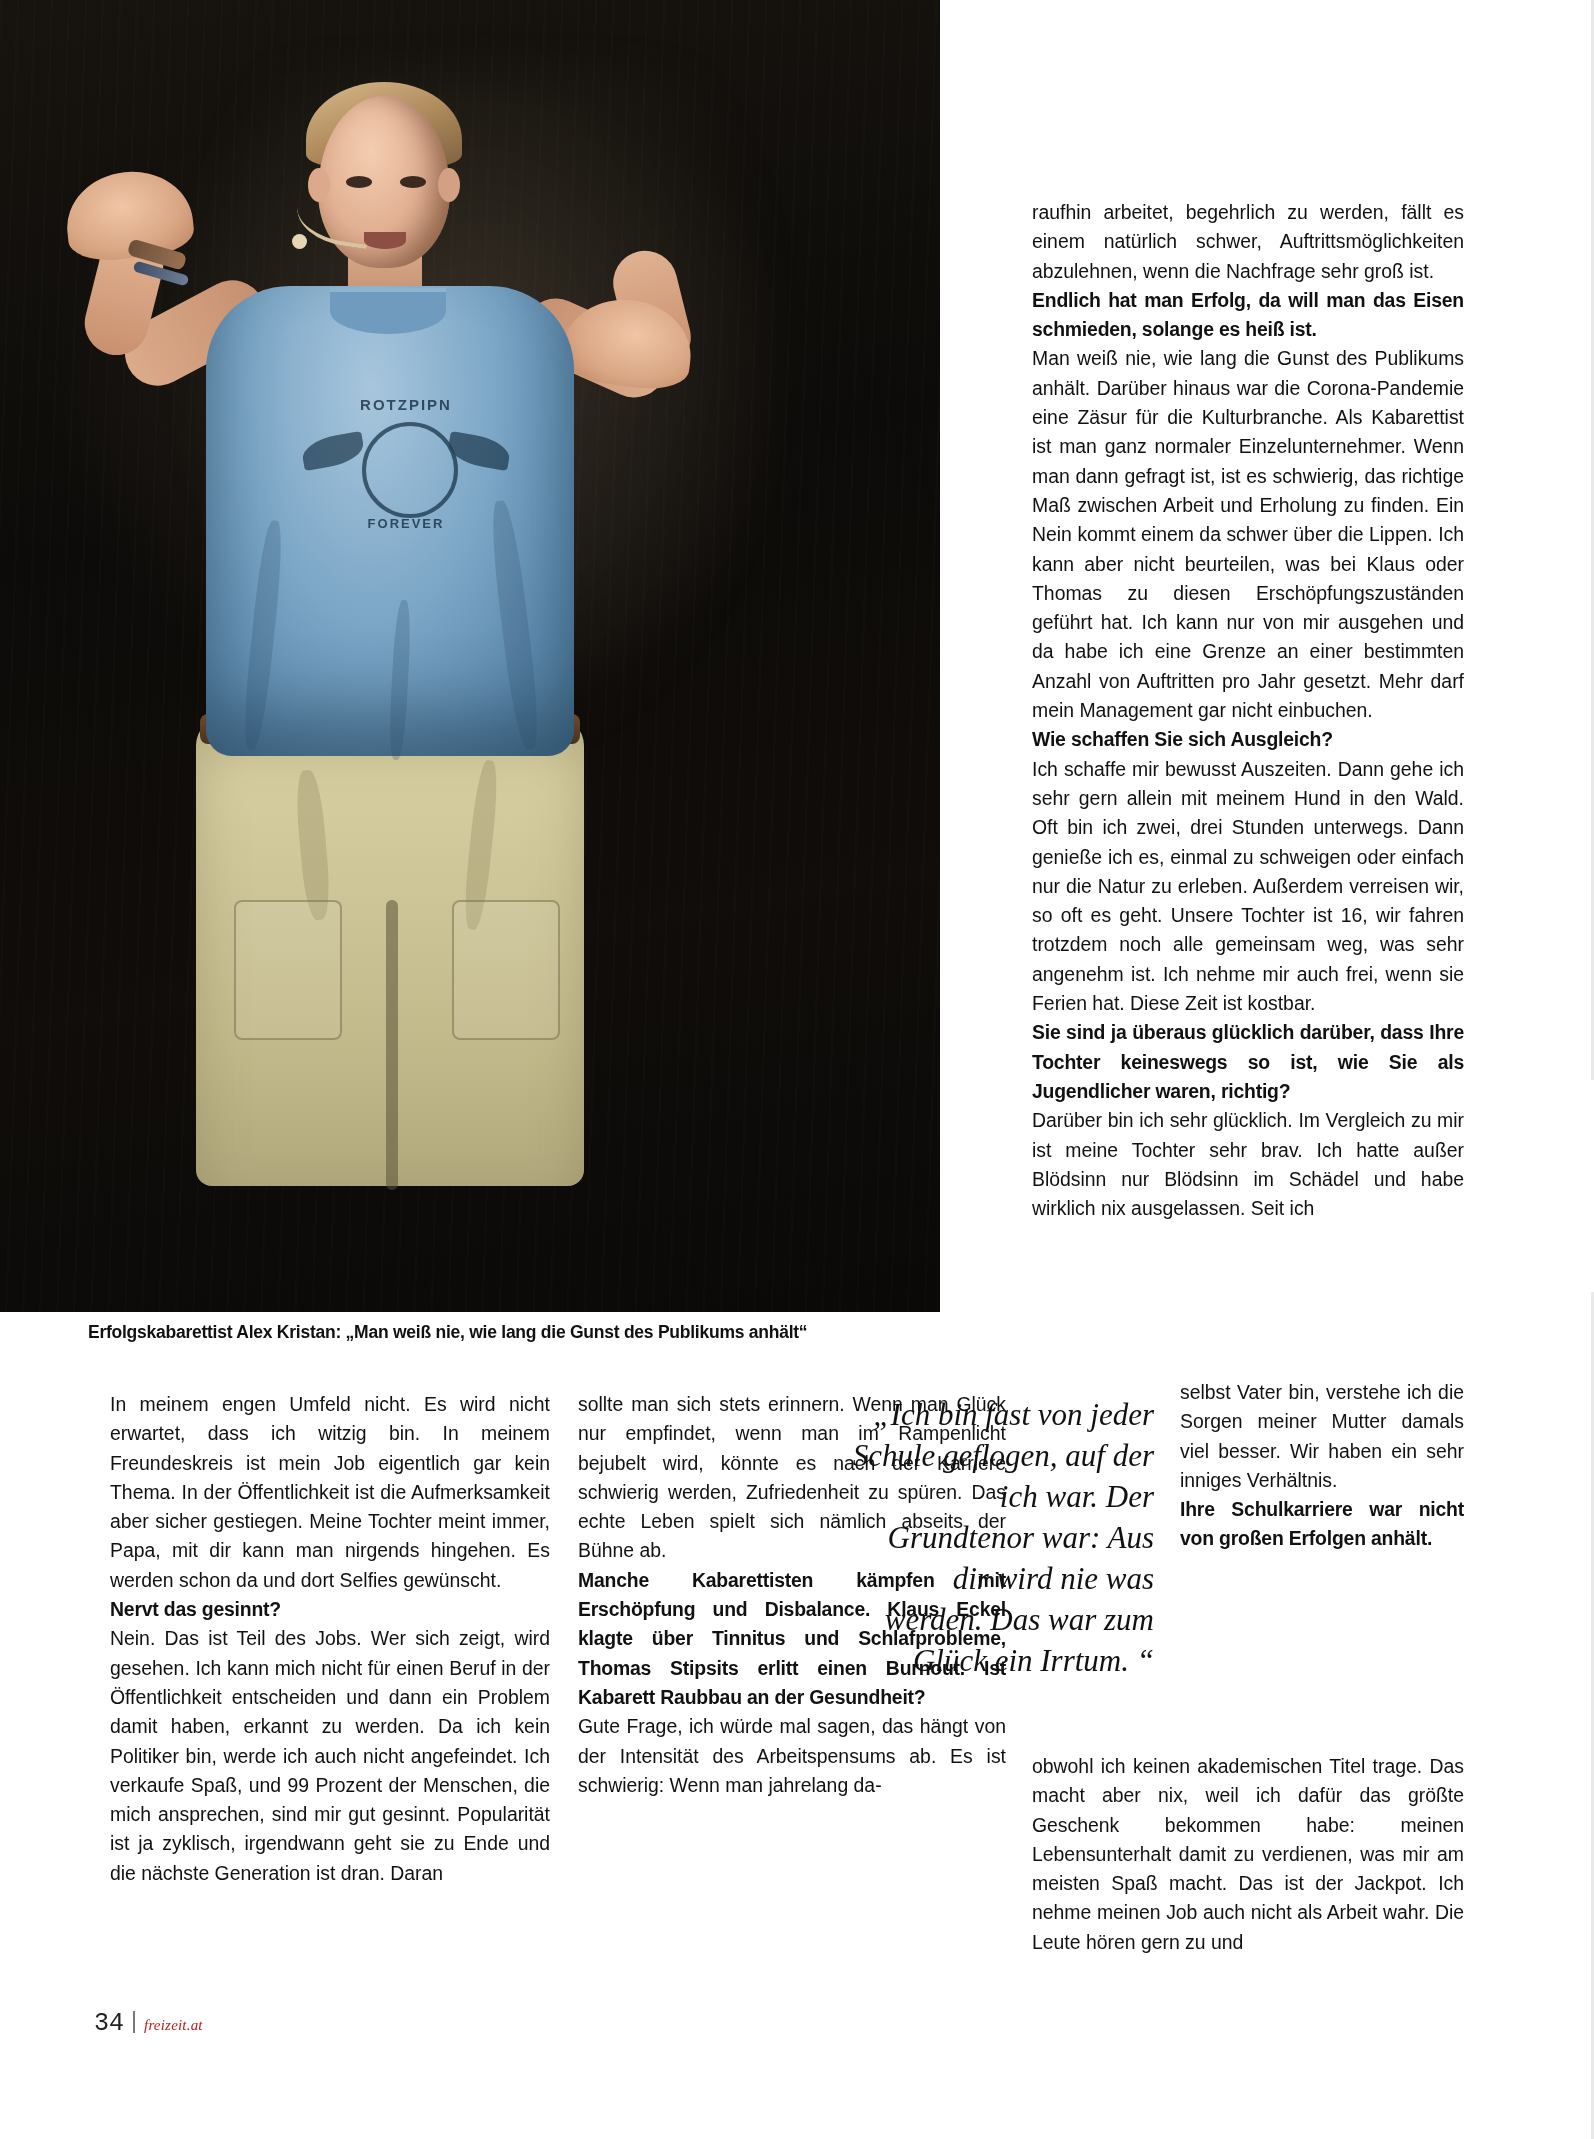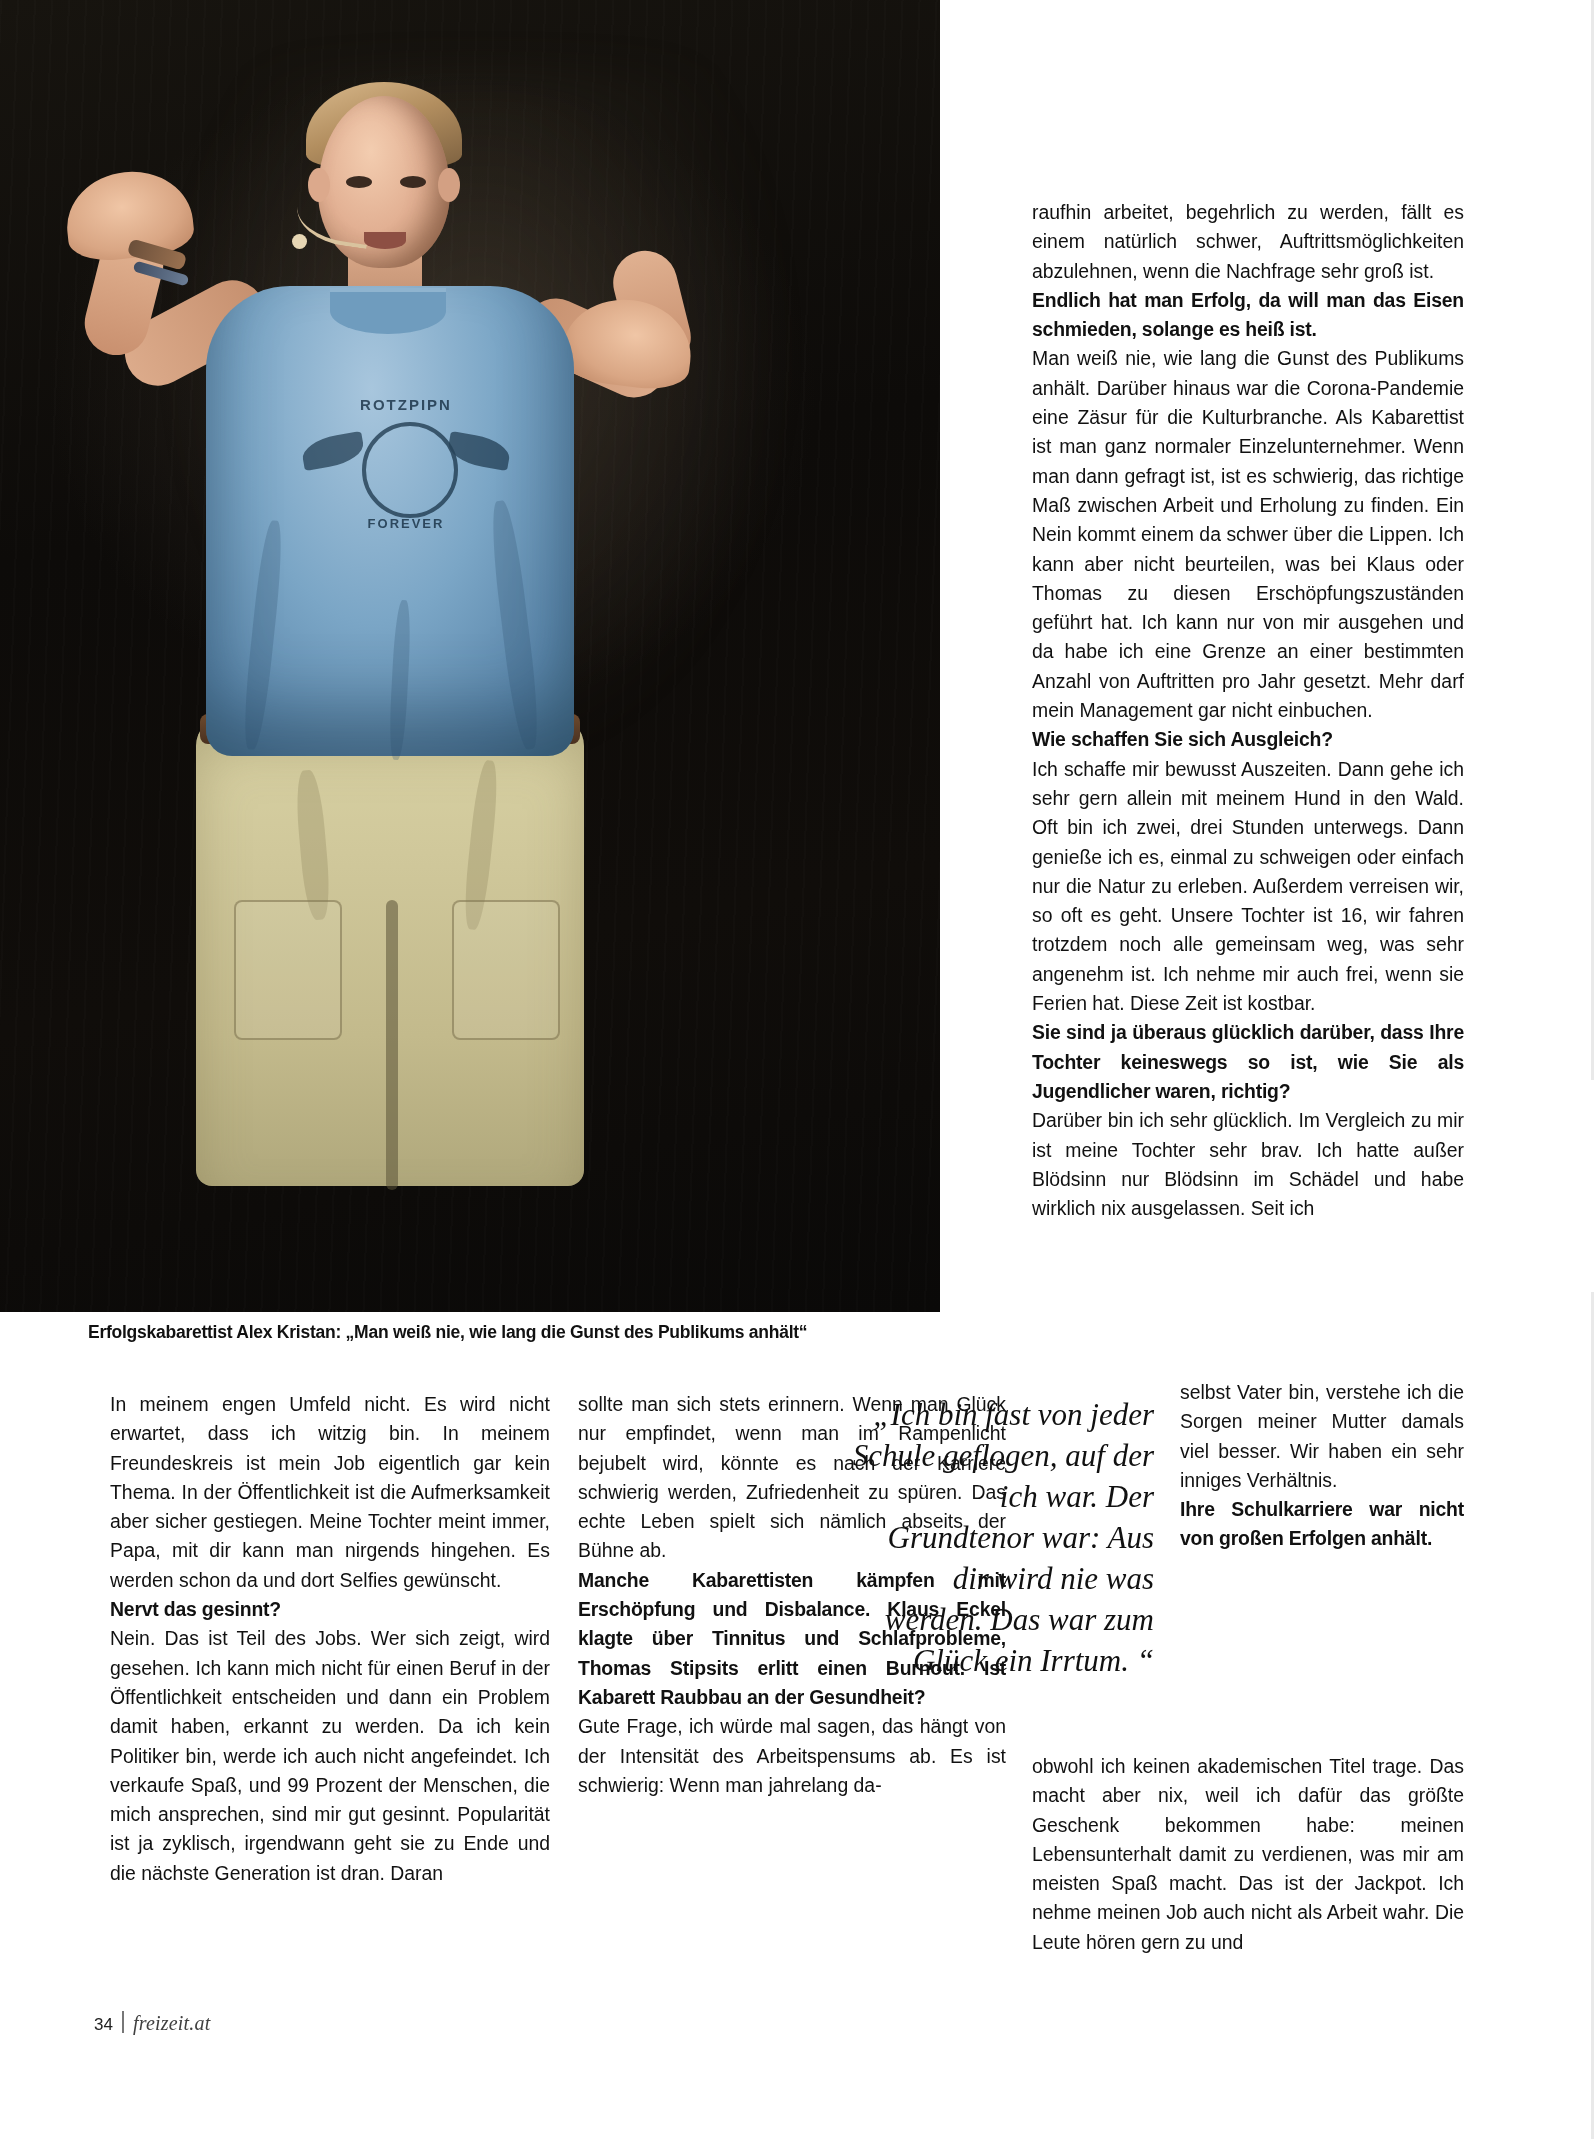--- a/index.html
+++ b/index.html
@@ -343,38 +343,38 @@
   
   .footer {
     position: absolute;
     left: 94px;
     top: 2008px;
     display: flex;
     align-items: baseline;
     gap: 9px;
   }
   .folio {
-    font-family: Liberation Sans, sans-serif;
-    font-size: 17px;
+    font-family: Liberation Mono, monospace;
+    font-size: 25px;
     font-weight: 400;
     color: #222222;
   }
   .folio-rule {
     display: inline-block;
     width: 2px;
     height: 22px;
     background: #777777;
     position: relative;
     top: 3px;
   }
   .folio-brand {
     font-family: "Liberation Serif", serif;
     font-style: italic;
-    font-size: 20px;
-    color: #404040;
+    font-size: 15px;
+    color: #b91c1c;
     letter-spacing: 0.2px;
   }
 
   
   .edge-mark-top {
     position: absolute; right: 0; top: 0; width: 3px; height: 1080px;
     background: #e9e9e9;
   }
   .edge-mark-bottom {
     position: absolute; right: 0; top: 1292px; width: 3px; height: 847px;

